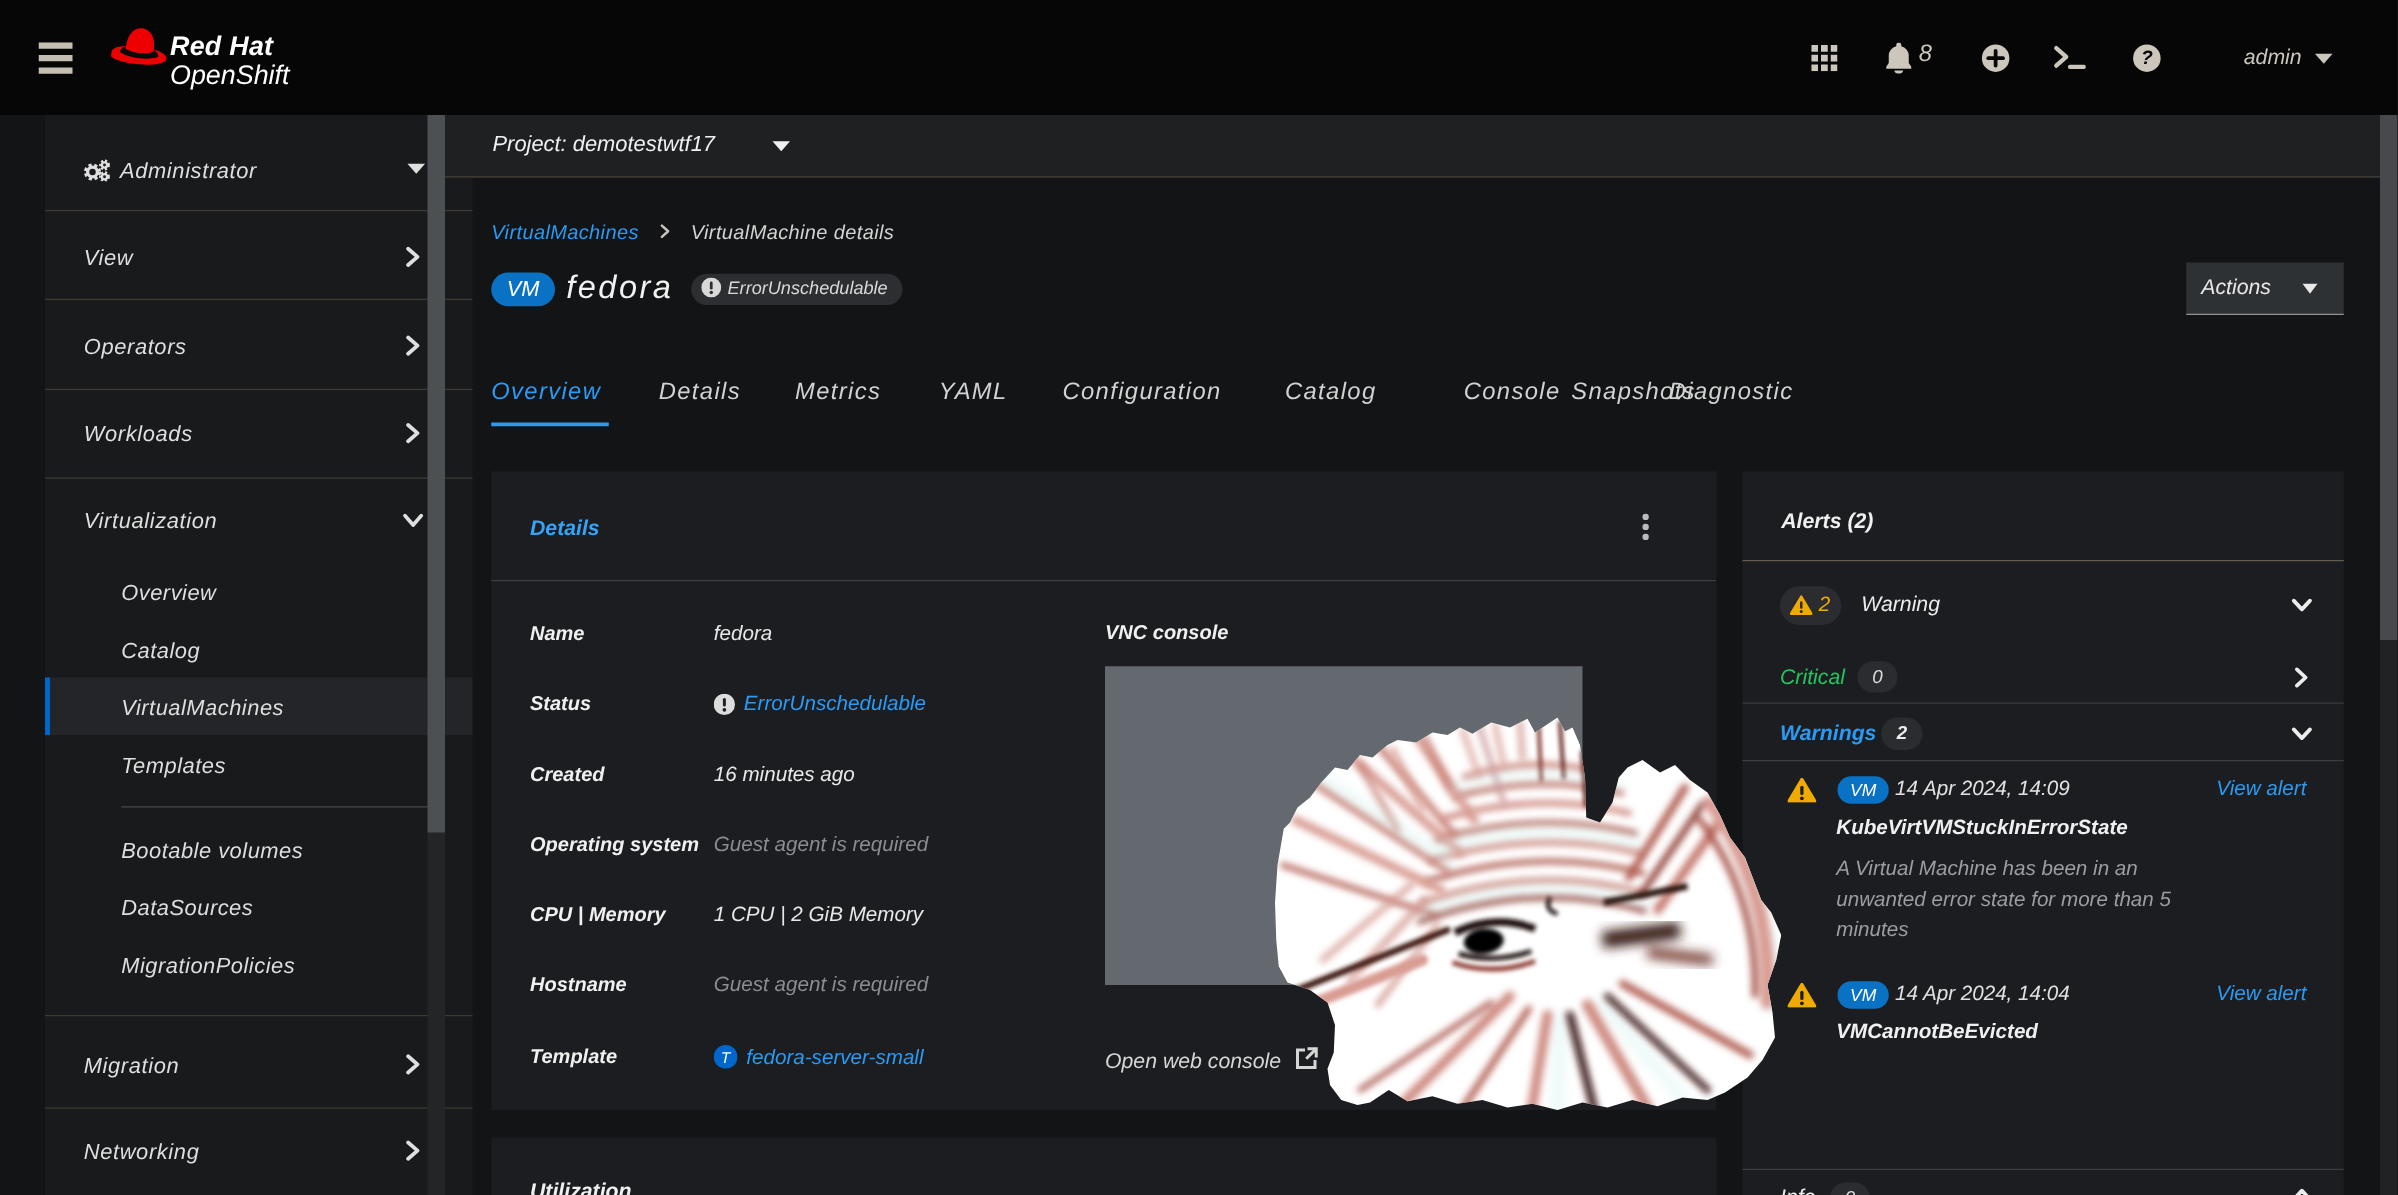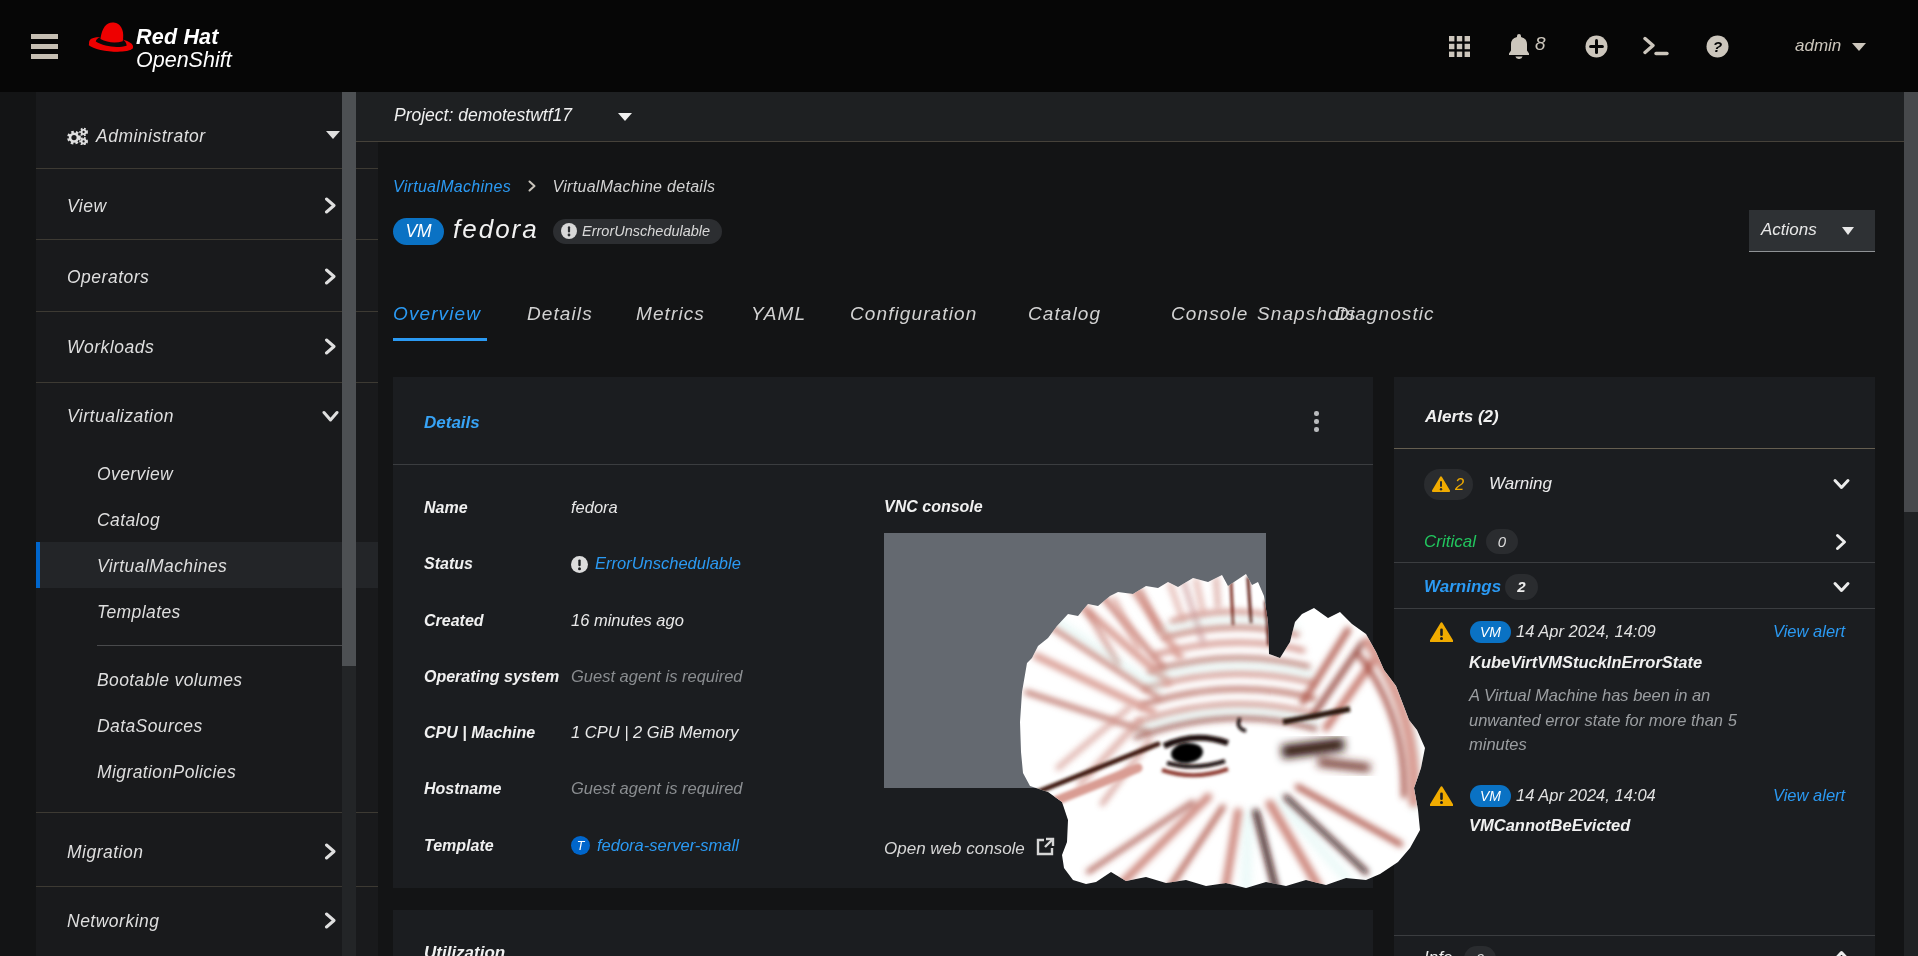--- a/index.html
+++ b/index.html
@@ -216,21 +216,21 @@
     <svg style="vertical-align:-3.5px; margin-right:7px;" width="17" height="17" viewBox="0 0 17 17">
         <circle cx="8.5" cy="8.5" r="8.5" fill="#dcdcdc"></circle>
         <rect x="7.3" y="3.4" width="2.4" height="6.8" rx="1.2" fill="#1b1d20"></rect>
         <circle cx="8.5" cy="12.8" r="1.5" fill="#1b1d20"></circle>
       </svg><span class="link">ErrorUnschedulable</span>
   </div>
   <div class="dlist-term" style="top:612px;">Created</div>
   <div class="dlist-val" style="top:611px;">16 minutes ago</div>
   <div class="dlist-term" style="top:668px;">Operating system</div>
   <div class="dlist-val dim" style="top:667px;">Guest agent is required</div>
-  <div class="dlist-term" style="top:724px;">CPU | Machine</div>
+  <div class="dlist-term" style="top:724px;">CPU | Memory</div>
   <div class="dlist-val" style="top:723px;">1 CPU | 2 GiB Memory</div>
   <div class="dlist-term" style="top:780px;">Hostname</div>
   <div class="dlist-val dim" style="top:779px;">Guest agent is required</div>
   <div class="dlist-term" style="top:837px;">Template</div>
   <div class="dlist-val" style="top:836px;">
     <svg style="vertical-align:-4px; margin-right:7px;" width="19" height="19" viewBox="0 0 19 19">
         <circle cx="9.5" cy="9.5" r="9.5" fill="#0066cc"></circle>
         <text x="9.5" y="14" text-anchor="middle" font-family="Liberation Sans" font-size="12.5" fill="#fff">T</text>
       </svg><span class="link">fedora-server-small</span>
   </div>

